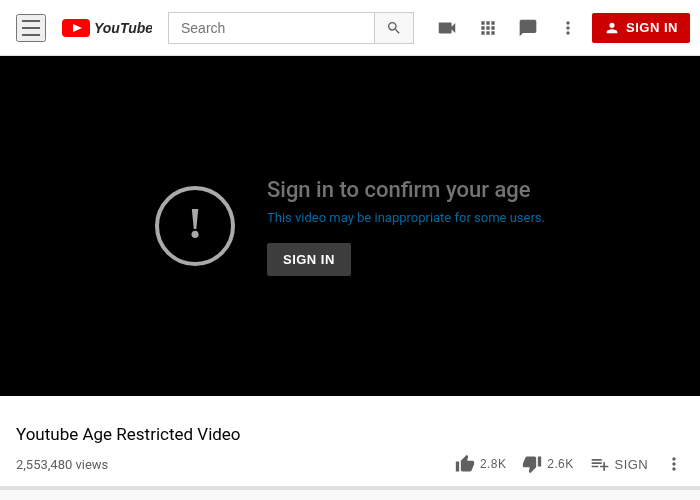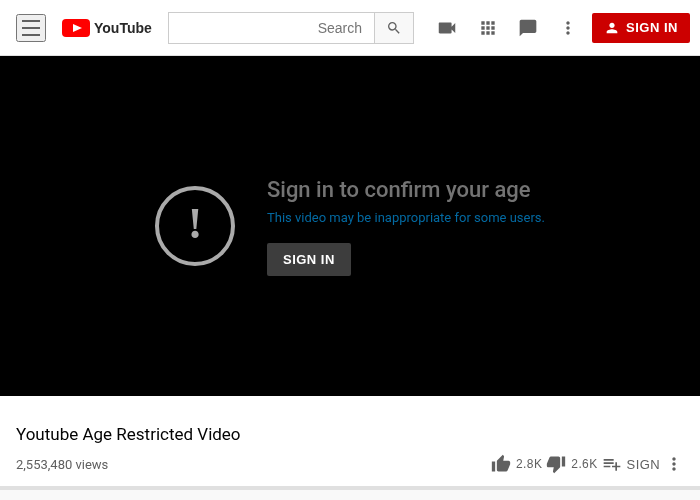--- a/index.html
+++ b/index.html
@@ -39,38 +39,38 @@
       width: 18px;
       height: 2px;
       background: #606060;
     }
     .logo {
       display: flex;
       align-items: center;
       gap: 4px;
       text-decoration: none;
       cursor: pointer;
+      font-style: italic;
     }
     .search-bar {
       display: flex;
       align-items: center;
       flex: 1;
       max-width: 380px;
       margin: 0 auto;
     }
     .search-input {
       flex: 1;
       height: 32px;
       border: 1px solid #ccc;
       border-right: none;
       padding: 0 12px;
       font-size: 14px;
       outline: none;
       background: #fff;
-      text-align: right;
     }
     .search-button {
       height: 32px;
       width: 40px;
       background: #f8f8f8;
       border: 1px solid #ccc;
       cursor: pointer;
       display: flex;
       align-items: center;
       justify-content: center;
@@ -193,21 +193,21 @@
       align-items: center;
       justify-content: space-between;
     }
     .video-views {
       color: #606060;
       font-size: 13px;
     }
     .video-actions {
       display: flex;
       align-items: center;
-      gap: 4px;
+      gap: 16px;
     }
     .action-btn {
       background: none;
       border: none;
       cursor: pointer;
       display: flex;
       align-items: center;
       gap: 5px;
       color: #606060;
       font-size: 13px;

